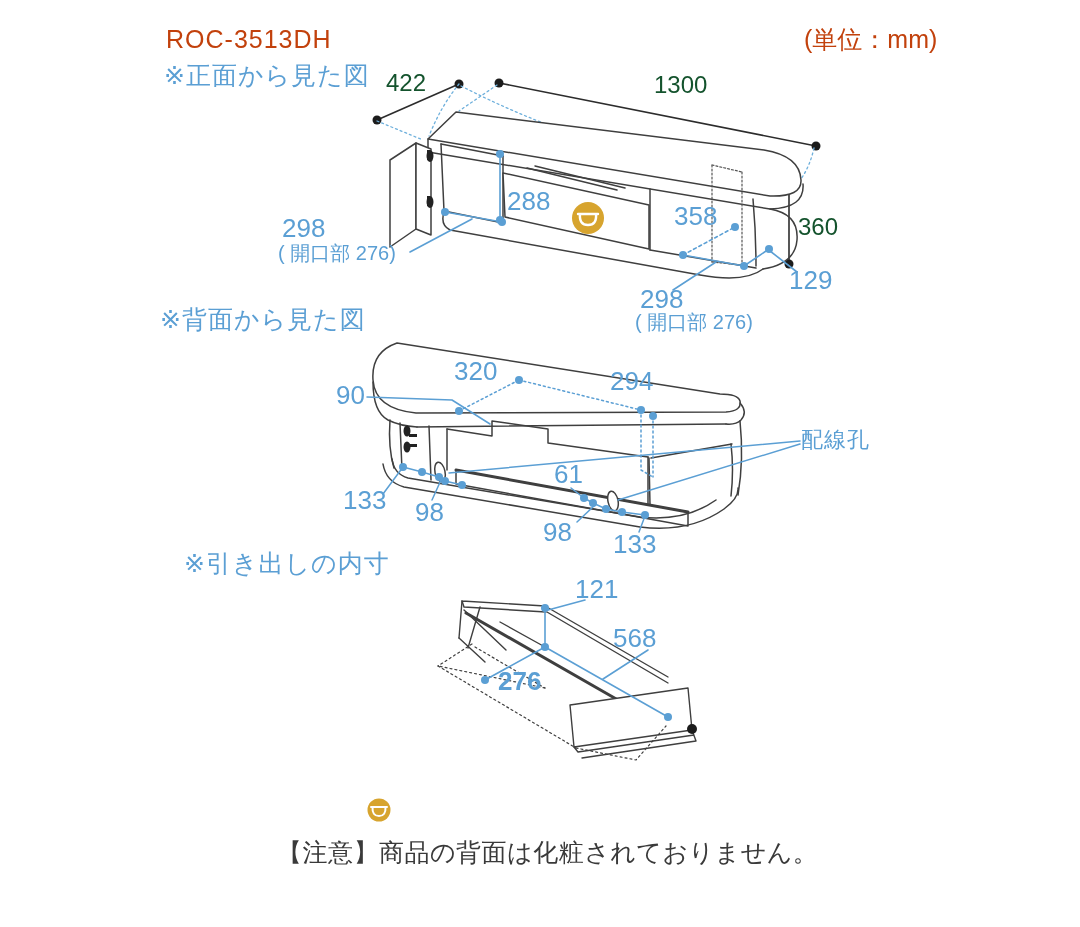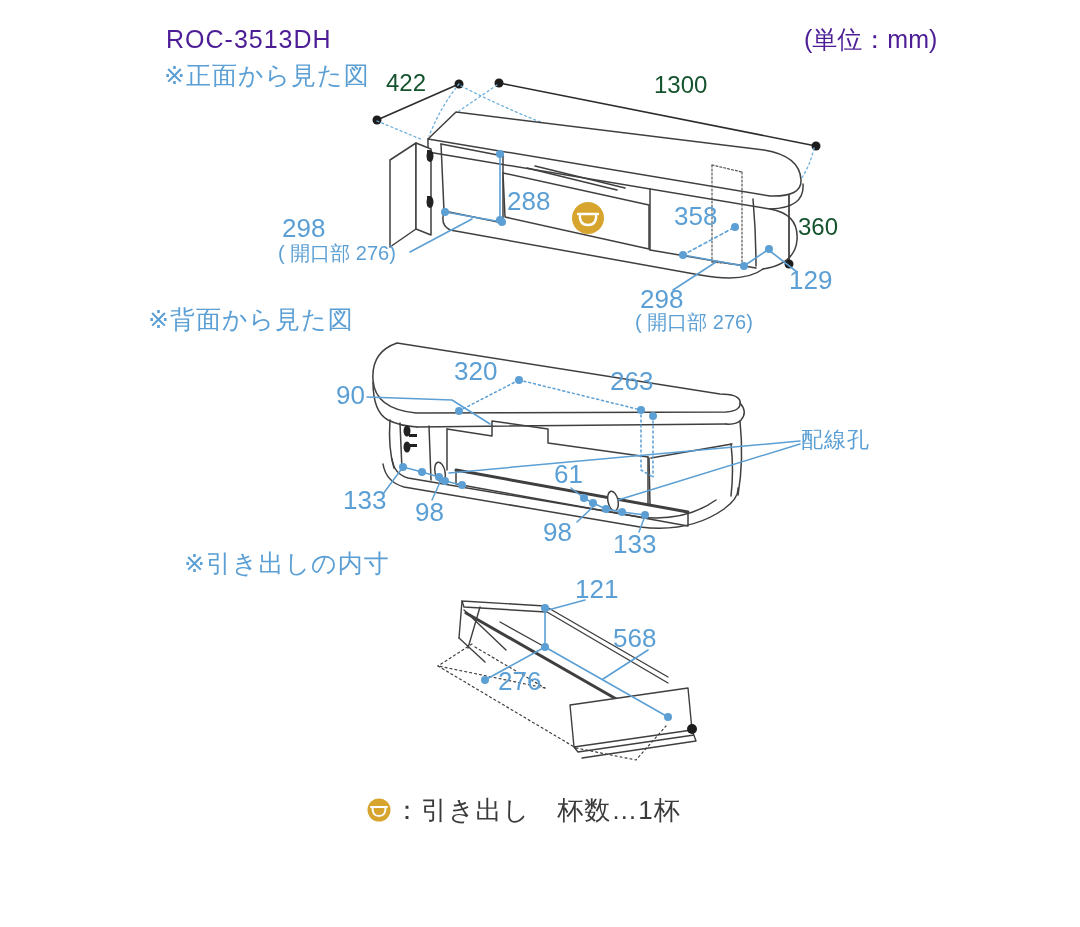--- a/index.html
+++ b/index.html
@@ -2,21 +2,21 @@
 <html><head>
 <meta charset="utf-8">
 <style>
   html,body{margin:0;padding:0;background:#ffffff;}
   #stage{
     position:relative;width:1080px;height:927px;background:#ffffff;overflow:hidden;
     font-family:"Liberation Sans","DejaVu Sans",sans-serif;
   }
   #lineart{position:absolute;left:0;top:0;}
   .lbl{position:absolute;white-space:nowrap;line-height:1.05;}
-  .dark{color:#4c1d95;}
+  .dark{color:#c2410c;}
   .blue{color:#5b9fd4;}
   .model{font-size:25px;letter-spacing:1px;}
   .unit{font-size:25px;}
   .heading{font-size:25px;font-weight:500;letter-spacing:1px;}
   .dimk{font-size:24px;color:#14532d;}
   .dimb{font-size:26px;}
   .dimb-sm{font-size:20px;}
   .wires{font-size:22px;letter-spacing:1px;}
   .legend-row{font-size:26px;color:#3a3a3a;letter-spacing:1px;}
   .caution{font-size:25px;color:#3a3a3a;letter-spacing:0.5px;}
@@ -239,30 +239,30 @@
   <div class="lbl dimk" style="left:654px;top:72px;">1300</div>
   <div class="lbl dimk" style="left:798px;top:202px;margin-top:12px;">360</div>
   <div class="lbl blue dimb" style="left:507px;top:188px;">288</div>
   <div class="lbl blue dimb" style="left:282px;top:215px;">298</div>
   <div class="lbl blue dimb-sm" style="left:278px;top:243px;">( 開口部 276)</div>
   <div class="lbl blue dimb" style="left:674px;top:203px;">358</div>
   <div class="lbl blue dimb" style="left:789px;top:267px;">129</div>
   <div class="lbl blue dimb" style="left:640px;top:286px;">298</div>
   <div class="lbl blue dimb-sm" style="left:635px;top:312px;">( 開口部 276)</div>
 
-  <div class="lbl blue heading" style="left:148px;top:306px;">※背面から見た図</div>
+  <div class="lbl blue heading" style="left:160px;top:306px;">※背面から見た図</div>
   <div class="lbl blue dimb" style="left:336px;top:382px;">90</div>
   <div class="lbl blue dimb" style="left:454px;top:358px;">320</div>
-  <div class="lbl blue dimb" style="left:610px;top:368px;">263</div>
+  <div class="lbl blue dimb" style="left:610px;top:368px;">294</div>
   <div class="lbl blue wires" style="left:801px;top:428px;">配線孔</div>
   <div class="lbl blue dimb" style="left:343px;top:487px;">133</div>
   <div class="lbl blue dimb" style="left:415px;top:499px;">98</div>
   <div class="lbl blue dimb" style="left:554px;top:461px;">61</div>
   <div class="lbl blue dimb" style="left:543px;top:519px;">98</div>
   <div class="lbl blue dimb" style="left:613px;top:531px;">133</div>
 
   <div class="lbl blue heading" style="left:164px;top:550px;margin-left:20px;">※引き出しの内寸</div>
   <div class="lbl blue dimb" style="left:575px;top:576px;">121</div>
   <div class="lbl blue dimb" style="left:613px;top:625px;text-align:right;">568</div>
-  <div class="lbl blue dimb" style="left:498px;top:668px;">276</div>
-
-  <div class="lbl legend-row" style="left:394px;top:797px;">：引き出し　杯数…1杯</div>
+  <div class="lbl blue dimb" style="left:498px;top:668px;font-weight:bold;">276</div>
+
+  <div class="lbl caution" style="left:277px;top:839px;">【注意】商品の背面は化粧されておりません。</div>
 </div>
 
 </body></html>

